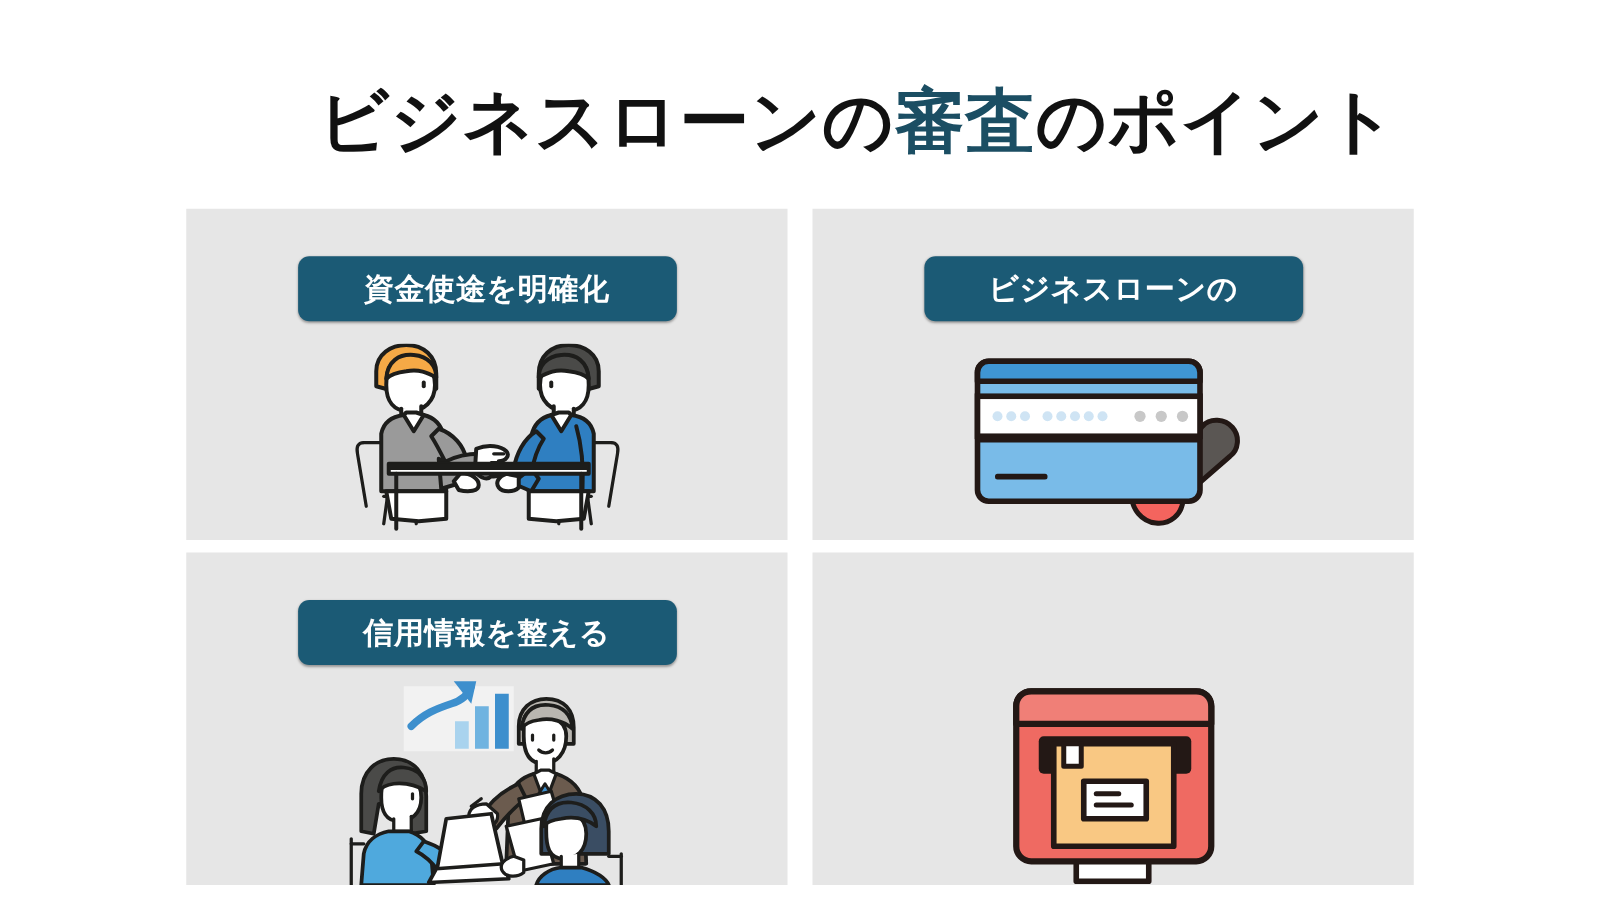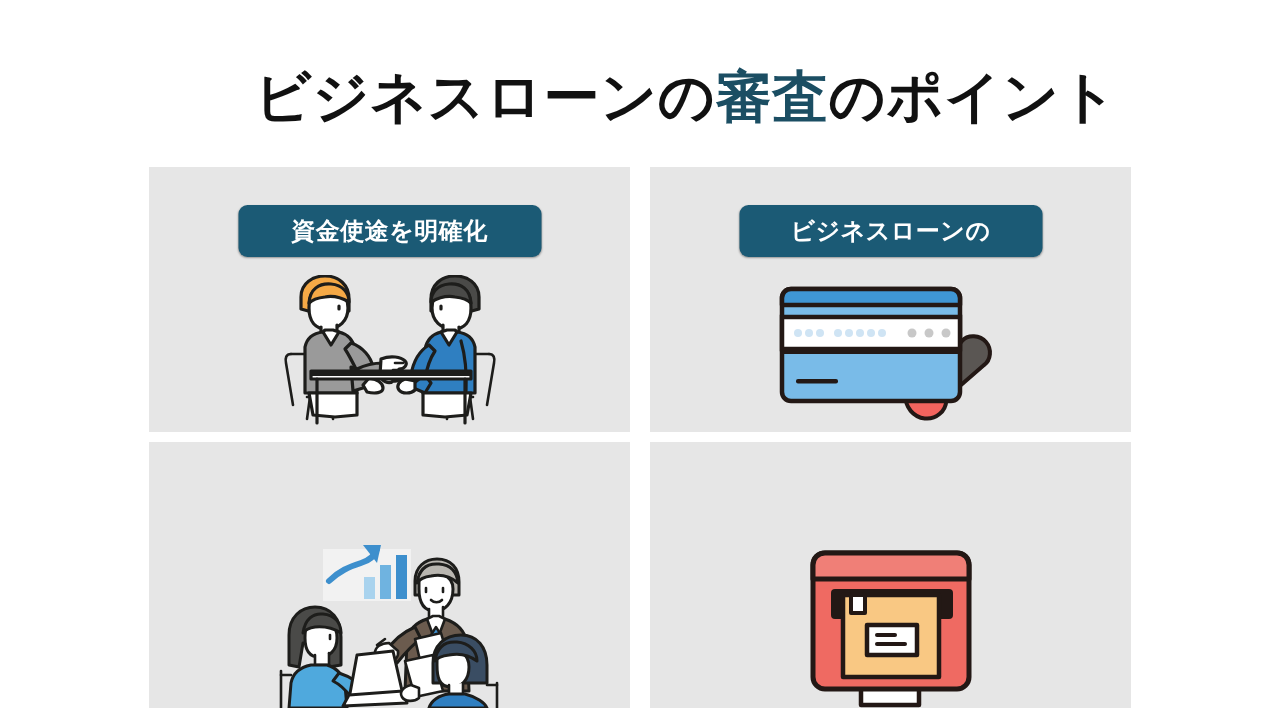--- a/index.html
+++ b/index.html
@@ -209,20 +209,23 @@
               <circle cx="180" cy="58" r="4.5"></circle>
           </g>
 
           <rect x="30" y="104" width="42" height="4.5" rx="2" fill="#231815"></rect>
         </g>
       </svg>
     </div>
   </div>
 
   <div class="card">
+    <div class="card-label">
+      <span class="card-label-text">信用情報を整える</span>
+    </div>
     <div class="illus">
       <svg width="250" height="165" viewBox="0 0 250 165">
 
         <rect x="58" y="6" width="88" height="52" fill="#f2f2f2"></rect>
 
         <g>
           <path d="M64 38 C74 28 84 24 96 20 C106 17 110 12 112 6" fill="none" stroke="#3d8fcd" stroke-width="6" stroke-linecap="round"></path>
           <path d="M98 2 L116 2 L112 20 Z" fill="#3d8fcd"></path>
         </g>
 

